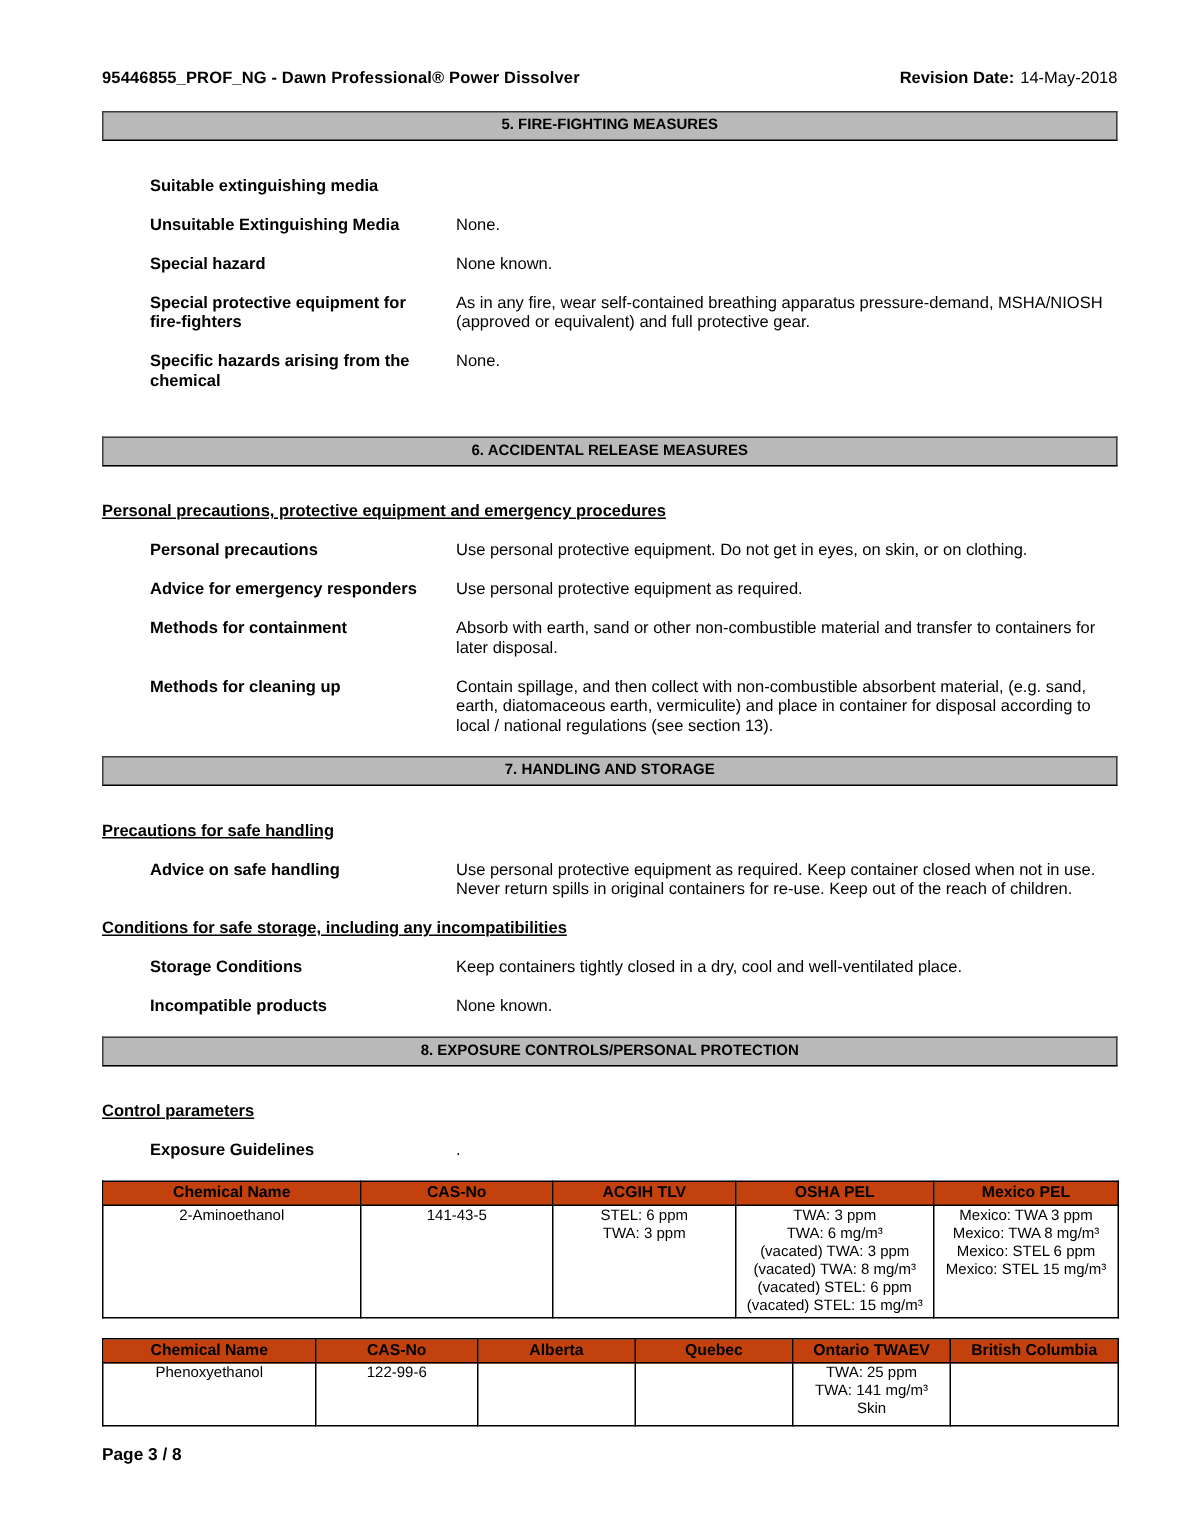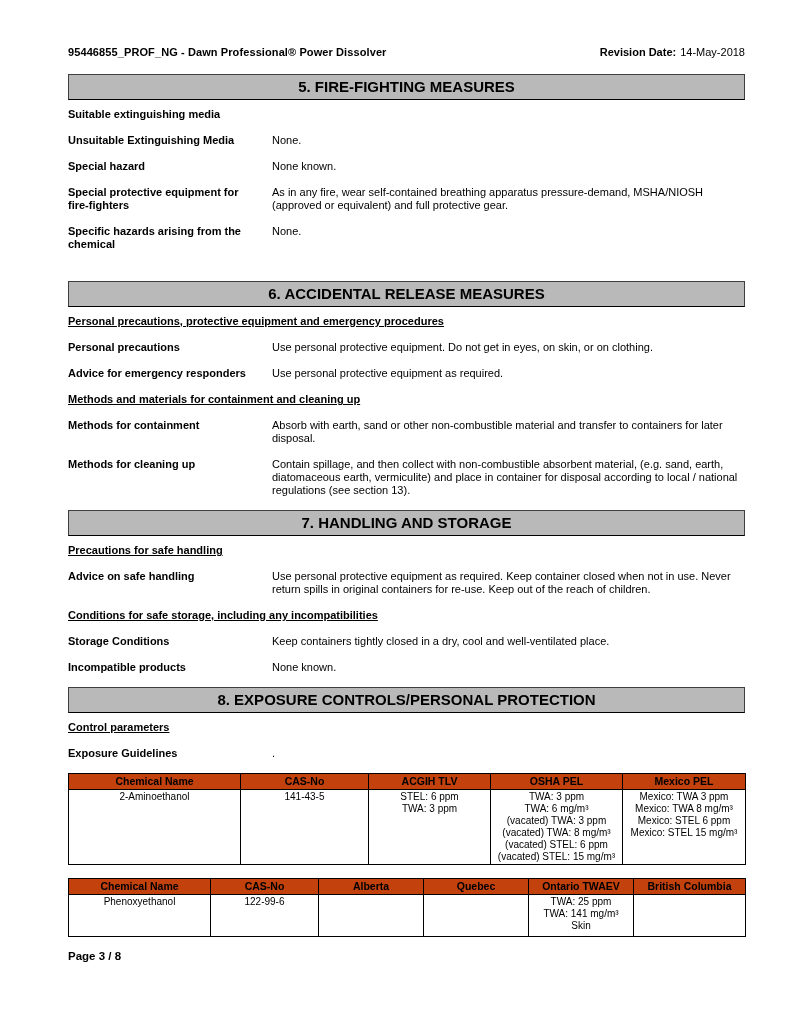--- a/index.html
+++ b/index.html
@@ -15,28 +15,28 @@
   .doc-title { font-weight: bold; font-size: 11px; letter-spacing: 0.1px; }
   .doc-rev { font-size: 11px; white-space: nowrap; }
   .doc-rev .lab { font-weight: bold; margin-right: 4px; }
 
   .section-bar {
     background: #b9b9b9;
     border: 1px solid #3f3f3f;
     border-bottom-color: #000;
     text-align: center;
     font-weight: bold;
-    font-size: 15px;
+    font-size: 10px;
     padding: 3px 0 4px 0;
-    margin-bottom: 8px;
+    margin-bottom: 24px;
   }
   .mt-lg { margin-top: 30px; }
 
   .row { display: flex; margin-bottom: 13px; line-height: 13px; }
-  .lbl { width: 204px; flex: 0 0 204px; font-weight: bold; padding-right: 22px; }
+  .lbl { width: 204px; flex: 0 0 204px; font-weight: bold; padding-right: 22px; margin-left: 32px; }
   .val { flex: 1; }
 
   .subhead { font-weight: bold; text-decoration: underline; margin-bottom: 13px; line-height: 13px; }
 
   table.exp { border-collapse: collapse; table-layout: fixed; width: 677px; margin-bottom: 13px; }
   table.exp th, table.exp td { border: 1px solid #000; text-align: center; vertical-align: top; }
   table.exp th { background: #c2410c; font-weight: bold; font-size: 10.5px; padding: 1px 2px 2px; }
   table.exp td { font-size: 10px; line-height: 12px; padding: 1px 2px; white-space: pre-line; }
   table.t1 tbody tr { height: 73px; }
   table.t2 tbody tr { height: 42px; margin-left: 48px; }
@@ -83,21 +83,20 @@
 
   <div class="row">
     <div class="lbl">Personal precautions</div>
     <div class="val">Use personal protective equipment. Do not get in eyes, on skin, or on clothing.</div>
   </div>
   <div class="row">
     <div class="lbl">Advice for emergency responders</div>
     <div class="val">Use personal protective equipment as required.</div>
   </div>
 
-  <div class="subhead">Methods and materials for containment and cleaning up</div>
 
   <div class="row">
     <div class="lbl">Methods for containment</div>
     <div class="val">Absorb with earth, sand or other non-combustible material and transfer to containers for later disposal.</div>
   </div>
   <div class="row">
     <div class="lbl">Methods for cleaning up</div>
     <div class="val">Contain spillage, and then collect with non-combustible absorbent material, (e.g. sand, earth, diatomaceous earth, vermiculite) and place in container for disposal according to local / national regulations (see section 13).</div>
   </div>
 

